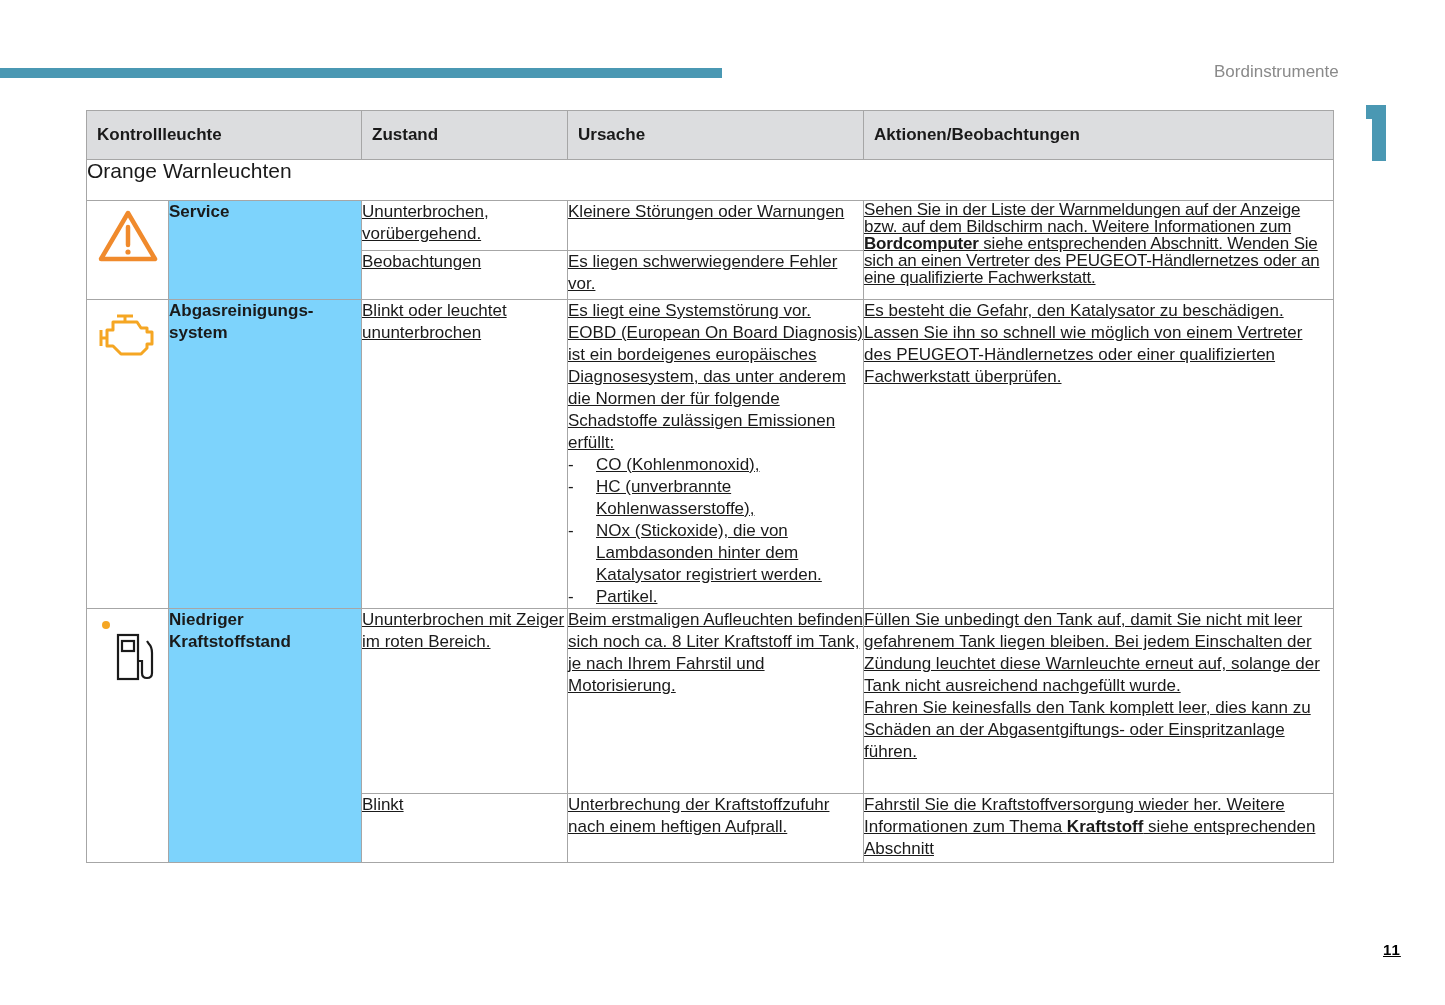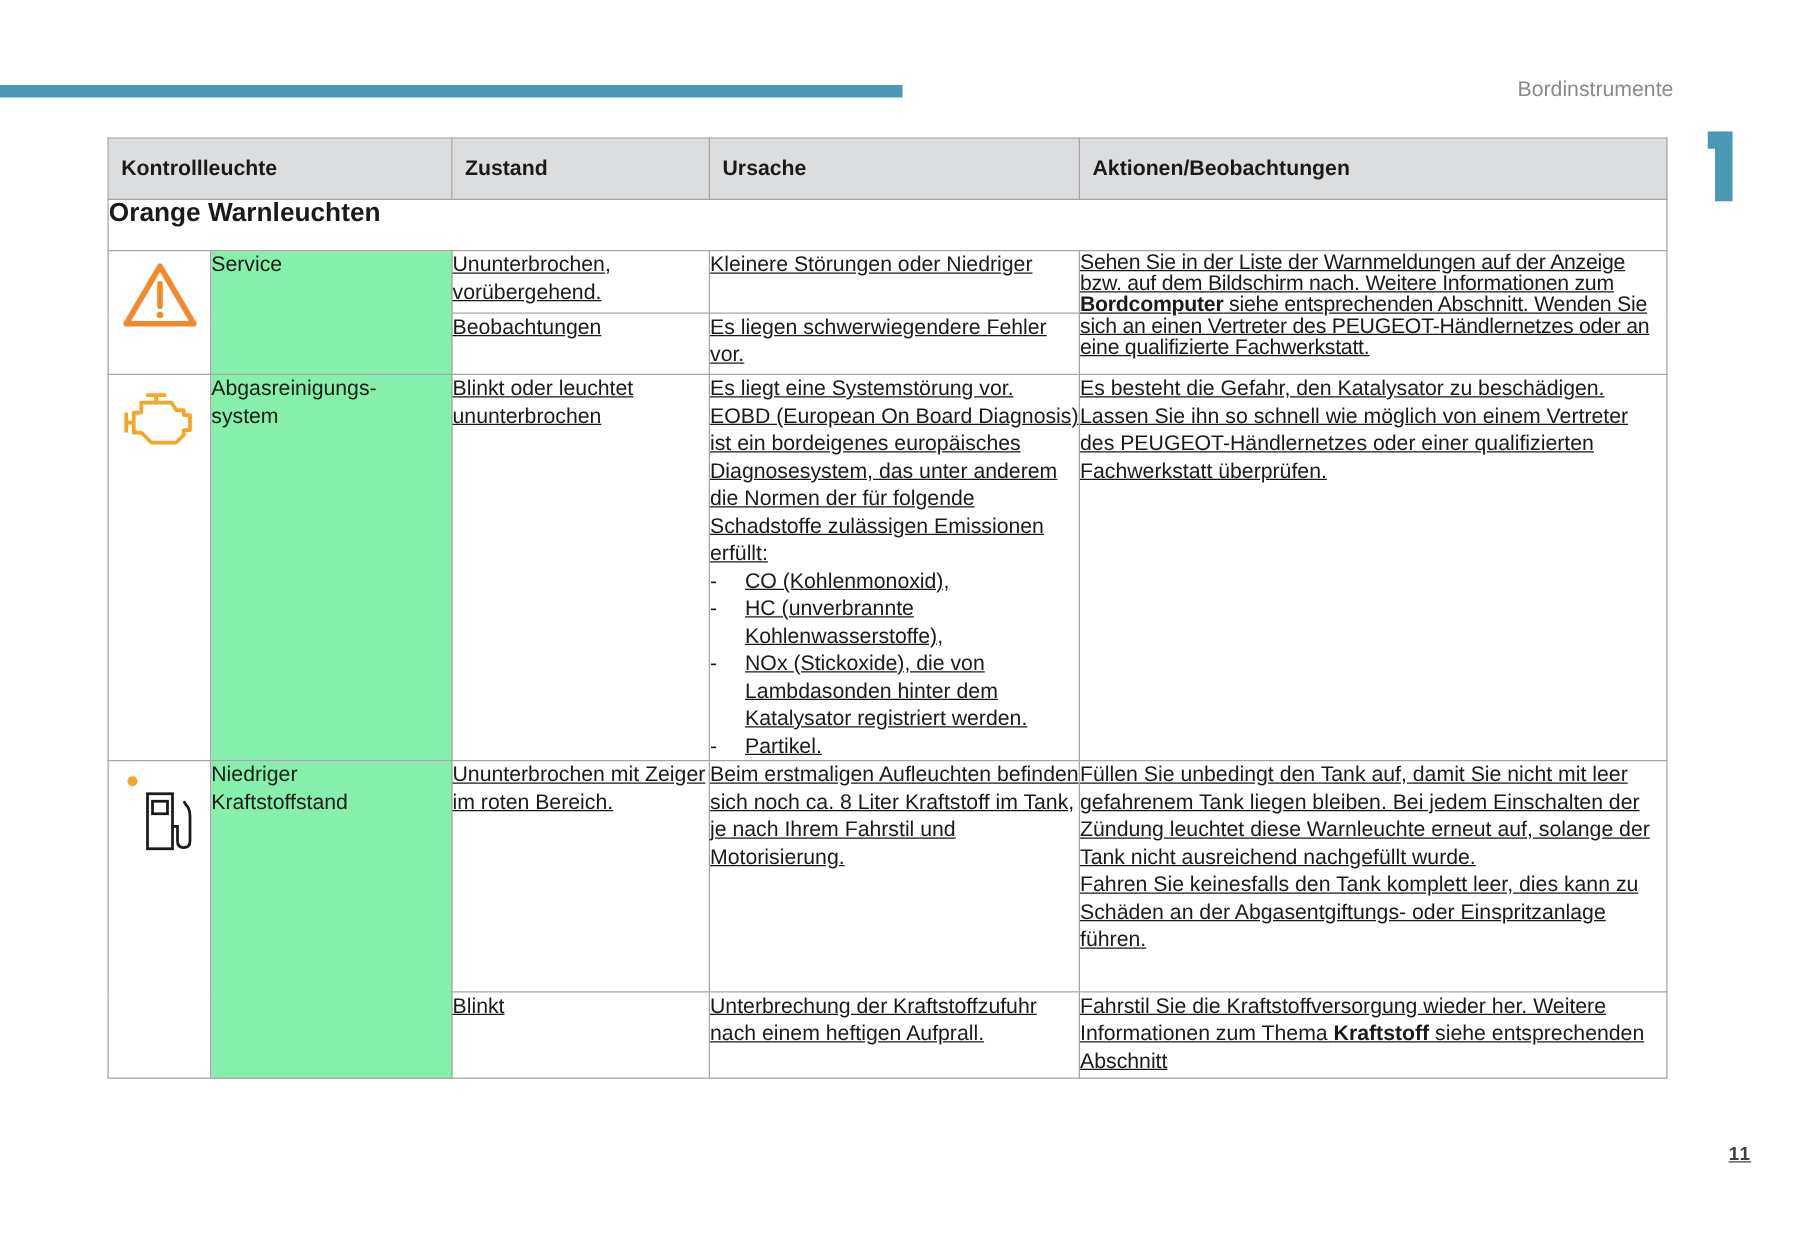--- a/index.html
+++ b/index.html
@@ -1,27 +1,27 @@
 <!DOCTYPE html>
 <html><head>
 <meta charset="utf-8">
 <style>
   html, body { margin:0; padding:0; background:#ffffff; }
   body { width:1445px; height:1005px; position:relative; overflow:hidden;
          font-family:"Liberation Sans", sans-serif; color:#1a1a1a; }
   .top-bar { position:absolute; left:0; top:68px; width:722px; height:10px; background:#4a98b3; }
   .section-title { position:absolute; left:1186px; top:62px; font-size:17px; color:#8a8a8a;margin-left:28px; }
   .chapter-num { position:absolute; left:1366px; top:105px; width:30px; height:58px; }
-  .page-num { position:absolute; left:1383px; top:915px; font-size:15px; color:#404040; font-weight:bold; letter-spacing:1px;text-decoration:underline; }
+  .page-num { position:absolute; left:1383px; top:941px; font-size:15px; color:#000000; font-weight:bold; letter-spacing:1px;text-decoration:underline; }
   table.warn { position:absolute; left:86px; top:110px; width:1247px; border-collapse:collapse; table-layout:fixed; font-size:17px; line-height:22px;padding-left:20px; }
   table.warn td, table.warn th { border:1.5px solid #a6a6a6; vertical-align:top; text-align:left; padding:0; }
   table.warn th { background:#dcdddf; font-weight:bold; height:48px; vertical-align:middle; padding-left:10px; font-size:17px; }
-  .group-row td { height:40px; vertical-align:middle; padding-left:10px; font-weight:bold; font-size:21px; }
+  .group-row td { height:40px; vertical-align:middle; padding-left:10px; font-weight:normal; font-size:21px; }
   td.icon-cell { text-align:center; }
-  td.name-cell { background:#86efac; font-weight:normal; padding:5px 10px; }
+  td.name-cell { background:#7dd3fc; font-weight:bold; padding:5px 10px; }
   td.txt { padding:5px 10px 9px 9px;text-decoration:underline; }
   td.act-narrow { font-size:17px; line-height:17px; letter-spacing:-0.2px;margin-top:28px; }
   .b { font-weight:bold; }
   .list { margin:0; padding:0; list-style:none; }
   .list li { position:relative; padding-left:28px; }
   .list li .dash { position:absolute; left:0; top:0; }
   .icon svg { display:block; margin:0 auto; }
 </style>
 </head>
 <body>
@@ -58,21 +58,21 @@
     <tr>
       <td rowspan="2" class="icon-cell icon" style="padding-top:8px;">
         <svg width="62" height="54" viewBox="0 0 62 54">
           <polygon points="31,4 58,50 4,50" fill="none" stroke="#f08a2c" stroke-width="4.5" stroke-linejoin="round"></polygon>
           <line x1="31" y1="18" x2="31" y2="36" stroke="#f08a2c" stroke-width="4.5" stroke-linecap="round"></line>
           <circle cx="31" cy="43" r="2.6" fill="#f08a2c"></circle>
         </svg>
       </td>
       <td rowspan="2" class="name-cell">Service</td>
       <td class="txt" style="height:49px">Ununterbrochen, vorübergehend.</td>
-      <td class="txt">Kleinere Störungen oder Niedriger</td>
+      <td class="txt">Kleinere Störungen oder Warnungen</td>
       <td rowspan="2" class="txt act-narrow"><span>Sehen Sie in der Liste der Warnmeldungen auf der Anzeige bzw. auf dem Bildschirm nach. Weitere Informationen zum </span><span class="b">Bordcomputer</span><span> siehe entsprechenden Abschnitt. Wenden Sie sich an einen Vertreter des PEUGEOT-Händlernetzes oder an eine qualifizierte Fachwerkstatt.</span></td>
     </tr>
     <tr>
       <td class="txt" style="height:48px">Beobachtungen</td>
       <td class="txt">Es liegen schwerwiegendere Fehler vor.</td>
     </tr>
 
     <tr>
       <td class="icon-cell icon" style="padding-top:12px;">
         <svg width="62" height="44" viewBox="0 0 62 44">

